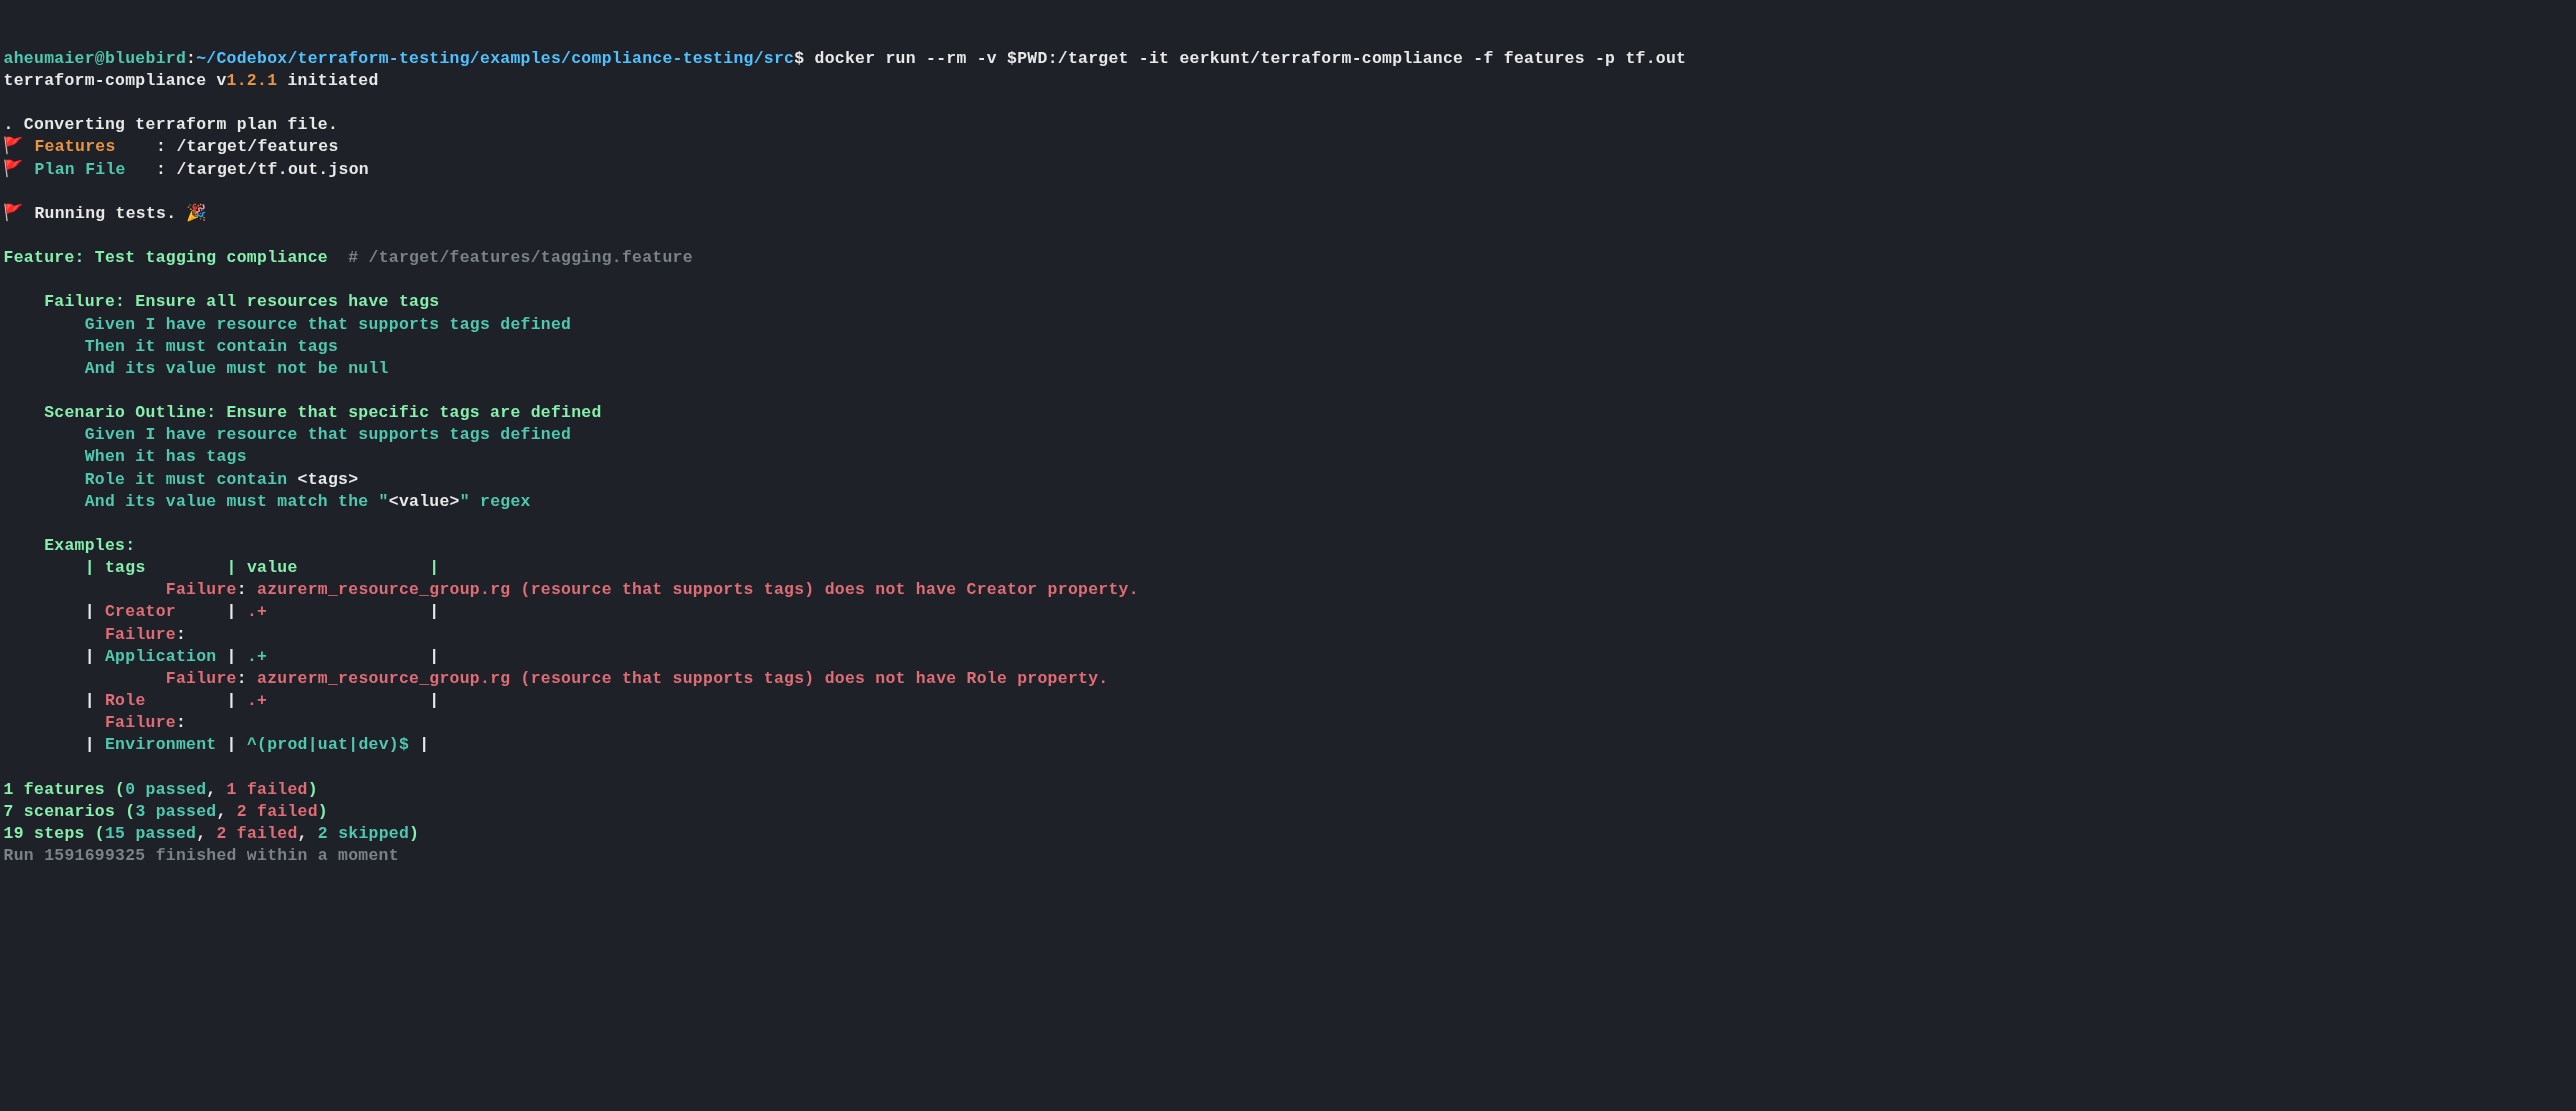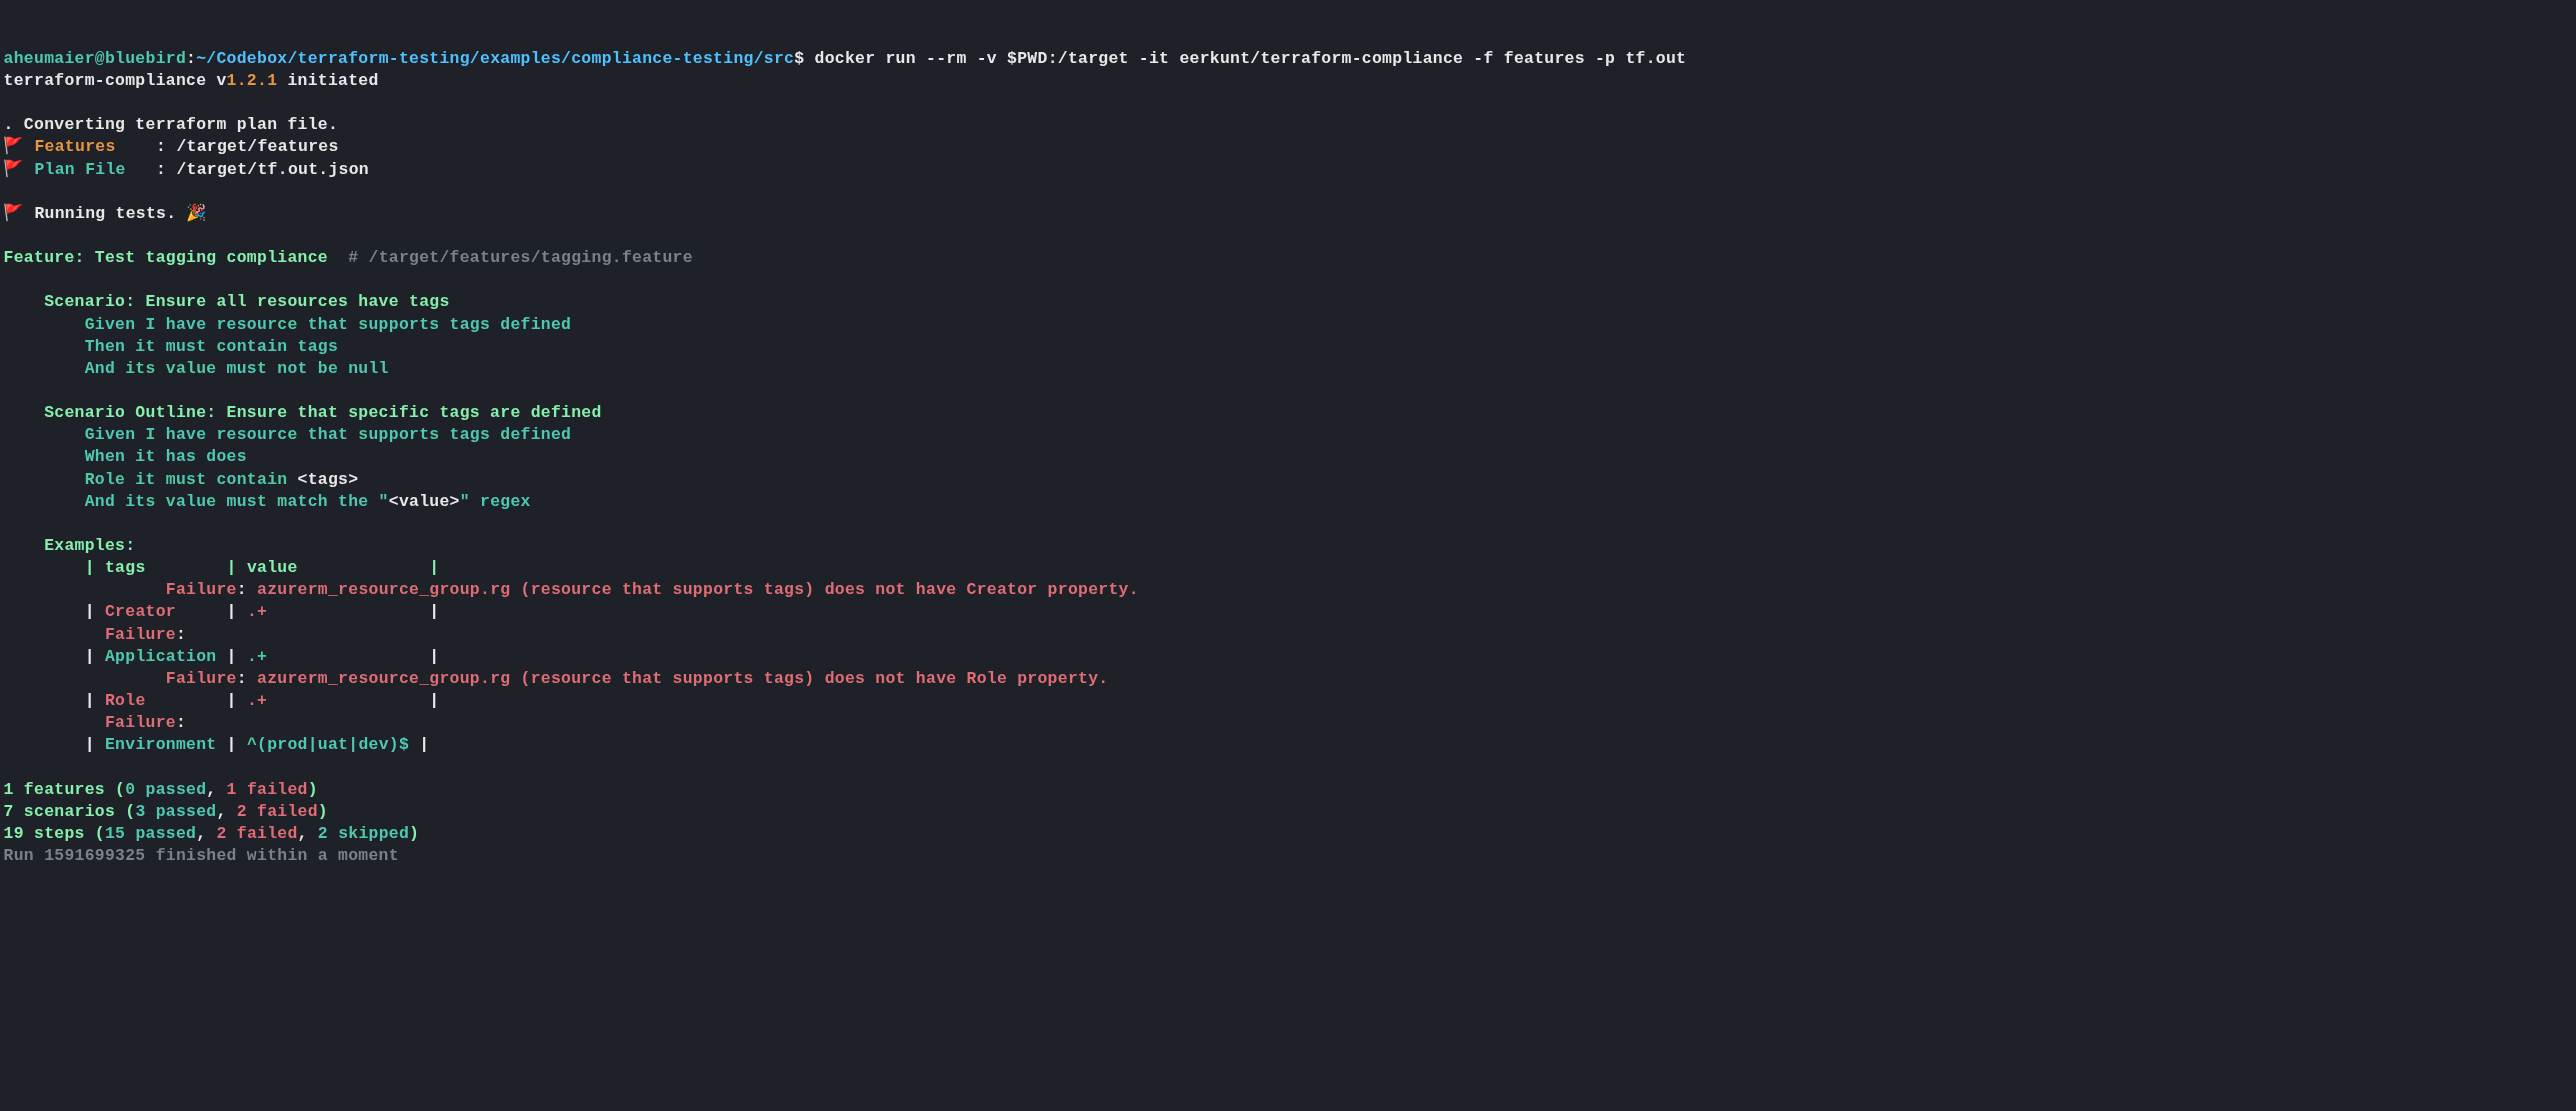--- a/index.html
+++ b/index.html
@@ -39,28 +39,28 @@
 <span><span class="white">terraform-compliance v</span><span class="orange">1.2.1</span><span class="white"> initiated</span></span>
 
 <span class="white">. Converting terraform plan file.</span>
 <span><span class="flag-icon">🚩</span> <span class="orange">Features</span>    <span class="white">:</span> <span class="white">/target/features</span></span>
 <span><span class="flag-icon">🚩</span> <span class="green">Plan File</span>   <span class="white">:</span> <span class="white">/target/tf.out.json</span></span>
 
 <span><span class="flag-icon">🚩</span> <span class="white">Running tests.</span> <span>🎉</span></span>
 
 <span><span class="bold-white">Feature: Test tagging compliance</span><span class="gray">  # </span><span class="gray">/target/features/tagging.feature</span></span>
 
-<span class="bold-white">    Scenario: Ensure all resources have tags</span>
+<span class="bold-white">    Failure: Ensure all resources have tags</span>
 <span class="bright-green">        Given I have resource that supports tags defined</span>
 <span class="bright-green">        Then it must contain tags</span>
 <span class="bright-green">        And its value must not be null</span>
 
 <span class="bold-white">    Scenario Outline: Ensure that specific tags are defined</span>
 <span class="teal">        Given I have resource that supports tags defined</span>
-<span class="teal">        When it has does</span>
+<span class="teal">        When it has tags</span>
 <span><span class="teal">        Role it must contain </span><span class="white">&lt;tags&gt;</span></span>
 <span><span class="teal">        And its value must match the "</span><span class="white">&lt;value&gt;</span><span class="teal">" regex</span></span>
 
 <span class="bold-white">    Examples:</span>
 <span><span class="bold-white">        | </span><span class="bold-white">tags</span><span class="bold-white">        | </span><span class="bold-white">value</span><span class="bold-white">             |</span></span>
 <span><span>                </span><span class="red">Failure</span><span class="white">: </span><span class="red">azurerm_resource_group.rg (resource that supports tags) does not have Creator property.</span></span>
 <span><span class="white">        | </span><span class="red">Creator</span><span class="white">     | </span><span class="red">.+</span><span class="white">                |</span></span>
 <span><span>          </span><span class="red">Failure</span><span class="white">:</span></span>
 <span><span class="white">        | </span><span class="green">Application</span><span class="white"> | </span><span class="green">.+</span><span class="white">                |</span></span>
 <span><span>                </span><span class="red">Failure</span><span class="white">: </span><span class="red">azurerm_resource_group.rg (resource that supports tags) does not have Role property.</span></span>

